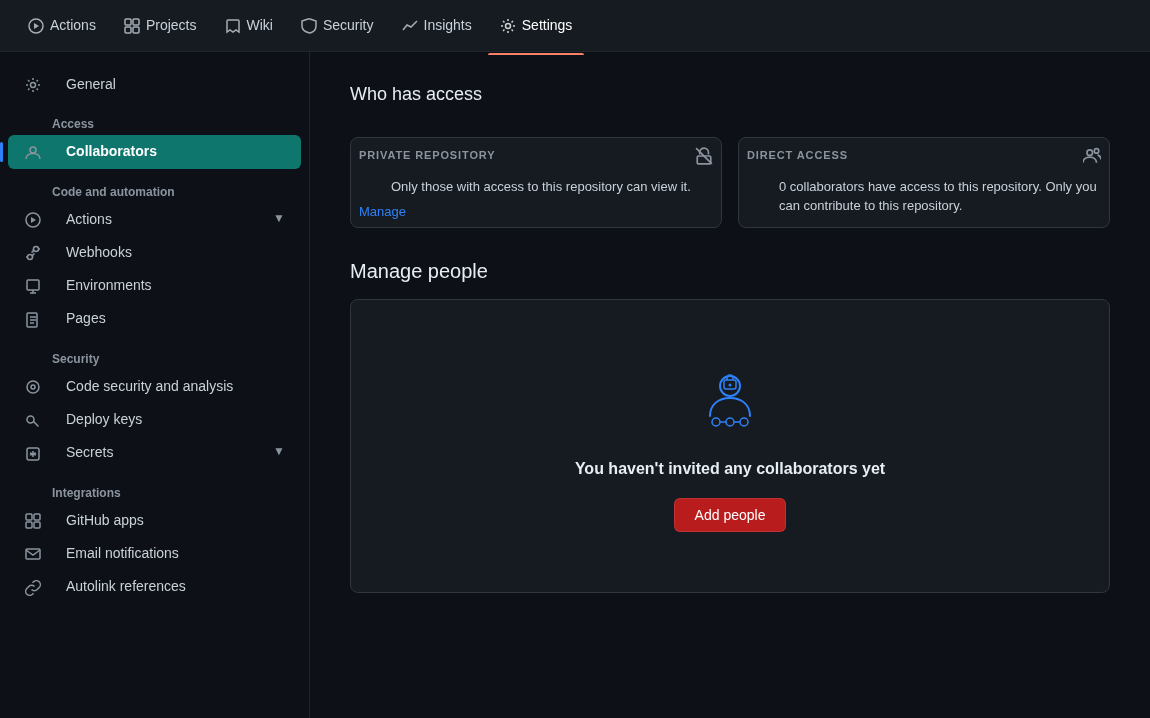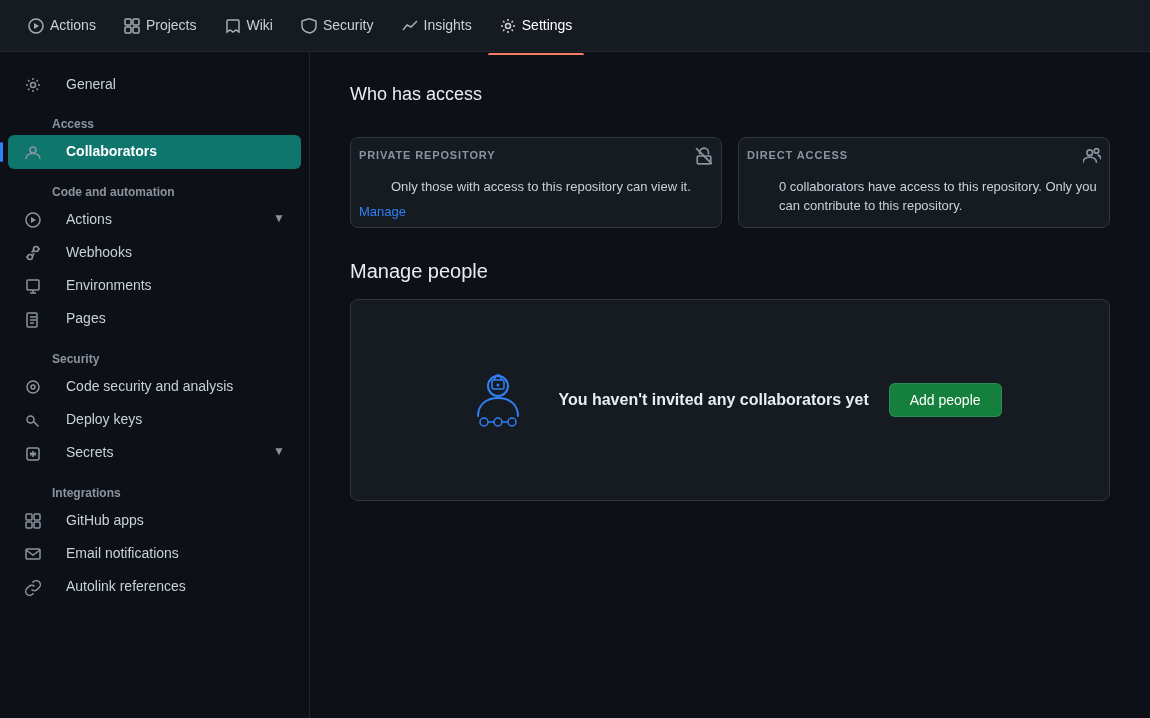--- a/index.html
+++ b/index.html
@@ -152,40 +152,41 @@
       font-size: 20px;
       font-weight: 400;
       color: #e6edf3;
       margin-bottom: 16px;
     }
     .manage-access-box {
       border: 1px solid #30363d;
       border-radius: 8px;
       background: #161b22;
       display: flex;
+      flex-direction: column;
       align-items: center;
       justify-content: center;
       padding: 60px 40px;
       gap: 20px;
     }
     .collab-icon-wrapper {
       width: 80px;
       height: 80px;
       display: flex;
       align-items: center;
       justify-content: center;
     }
     .collab-icon-svg { color: #2f81f7; }
     .empty-state-text {
       font-size: 16px;
       font-weight: 600;
       color: #e6edf3;
     }
     .add-people-btn {
-      background: #15803d;
+      background: #b91c1c;
       color: #fff;
       border: 1px solid rgba(240,246,252,0.1);
       border-radius: 6px;
       padding: 8px 20px;
       font-size: 14px;
       font-weight: 500;
       cursor: pointer;
     }
 
     

